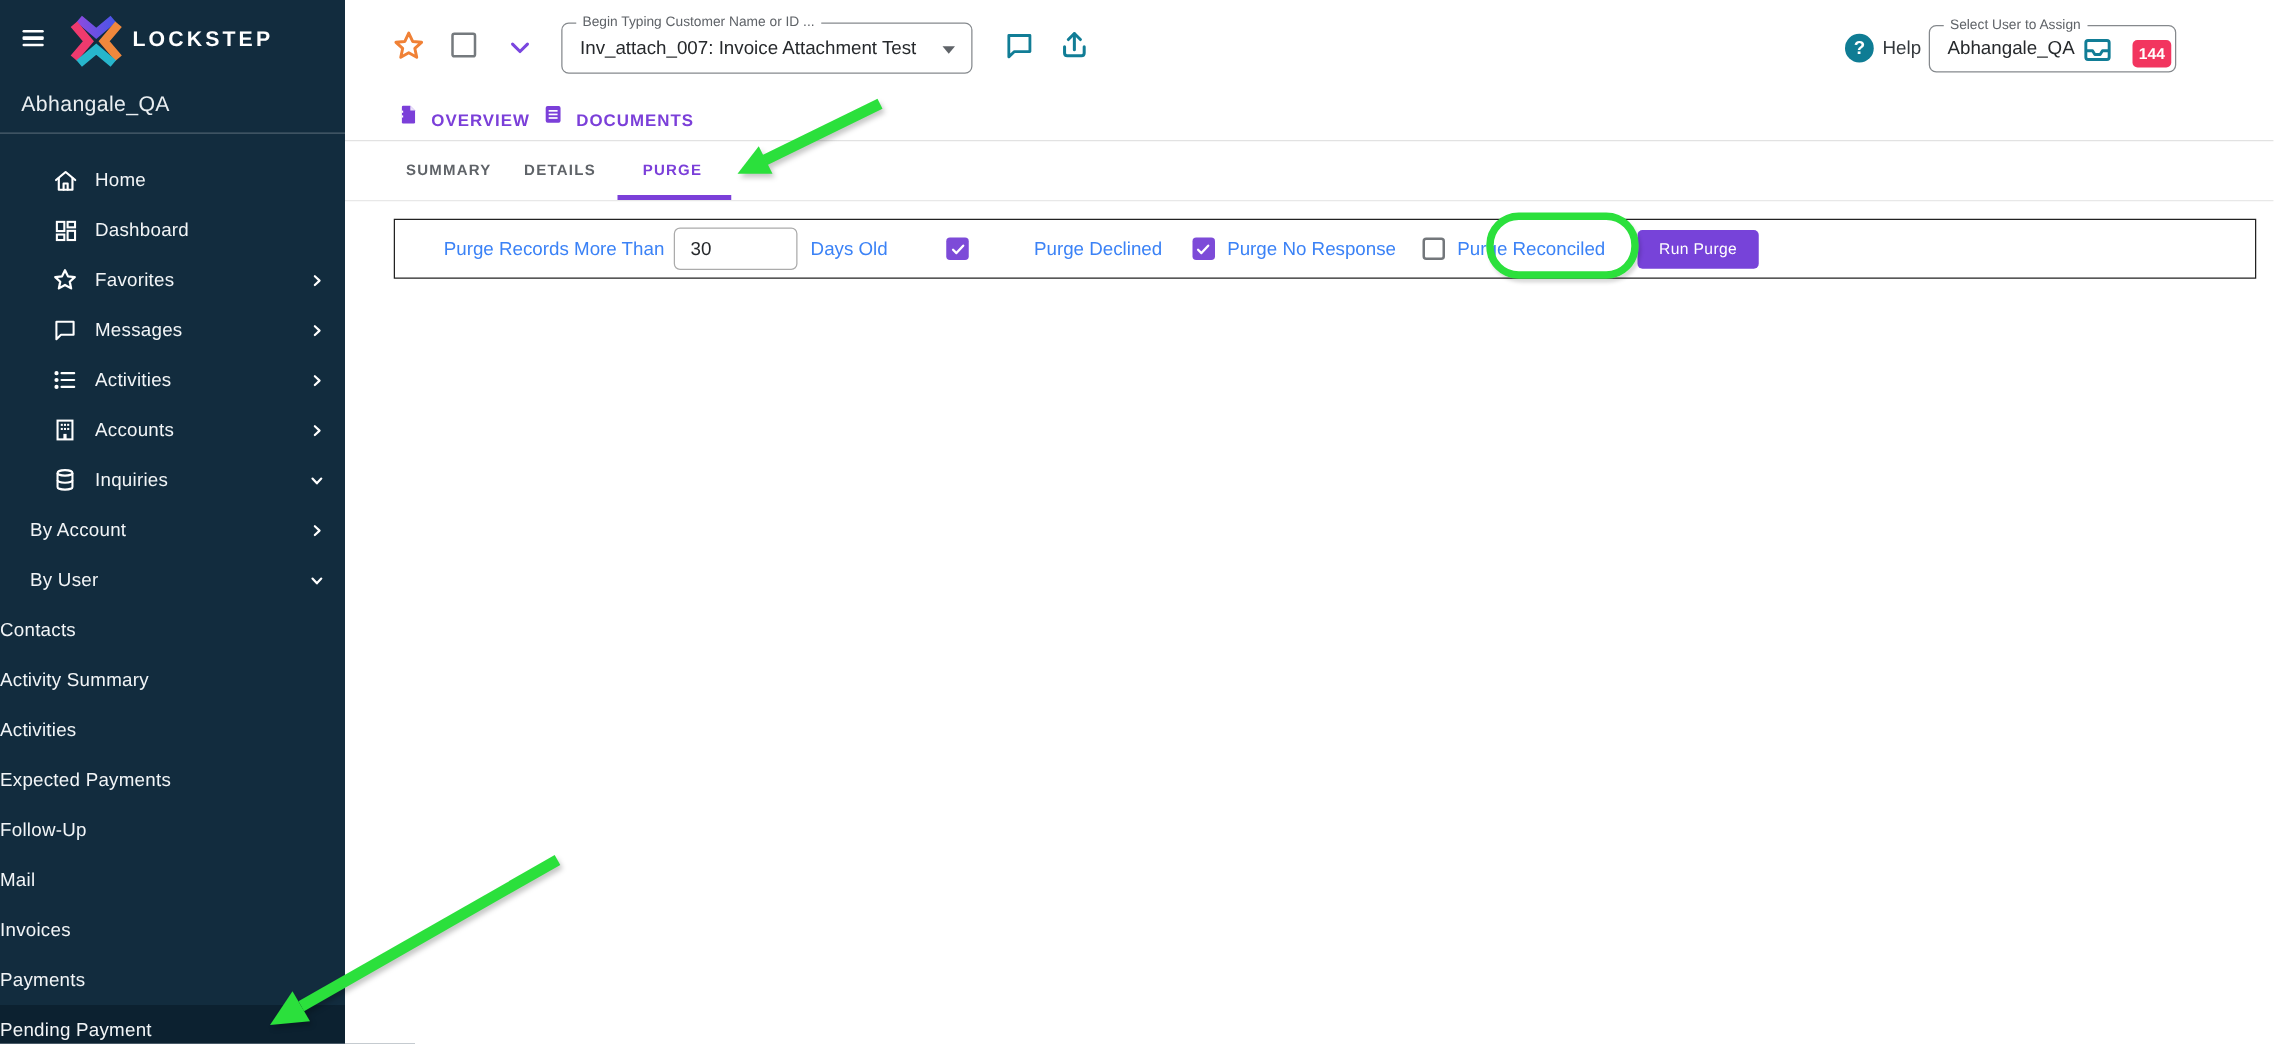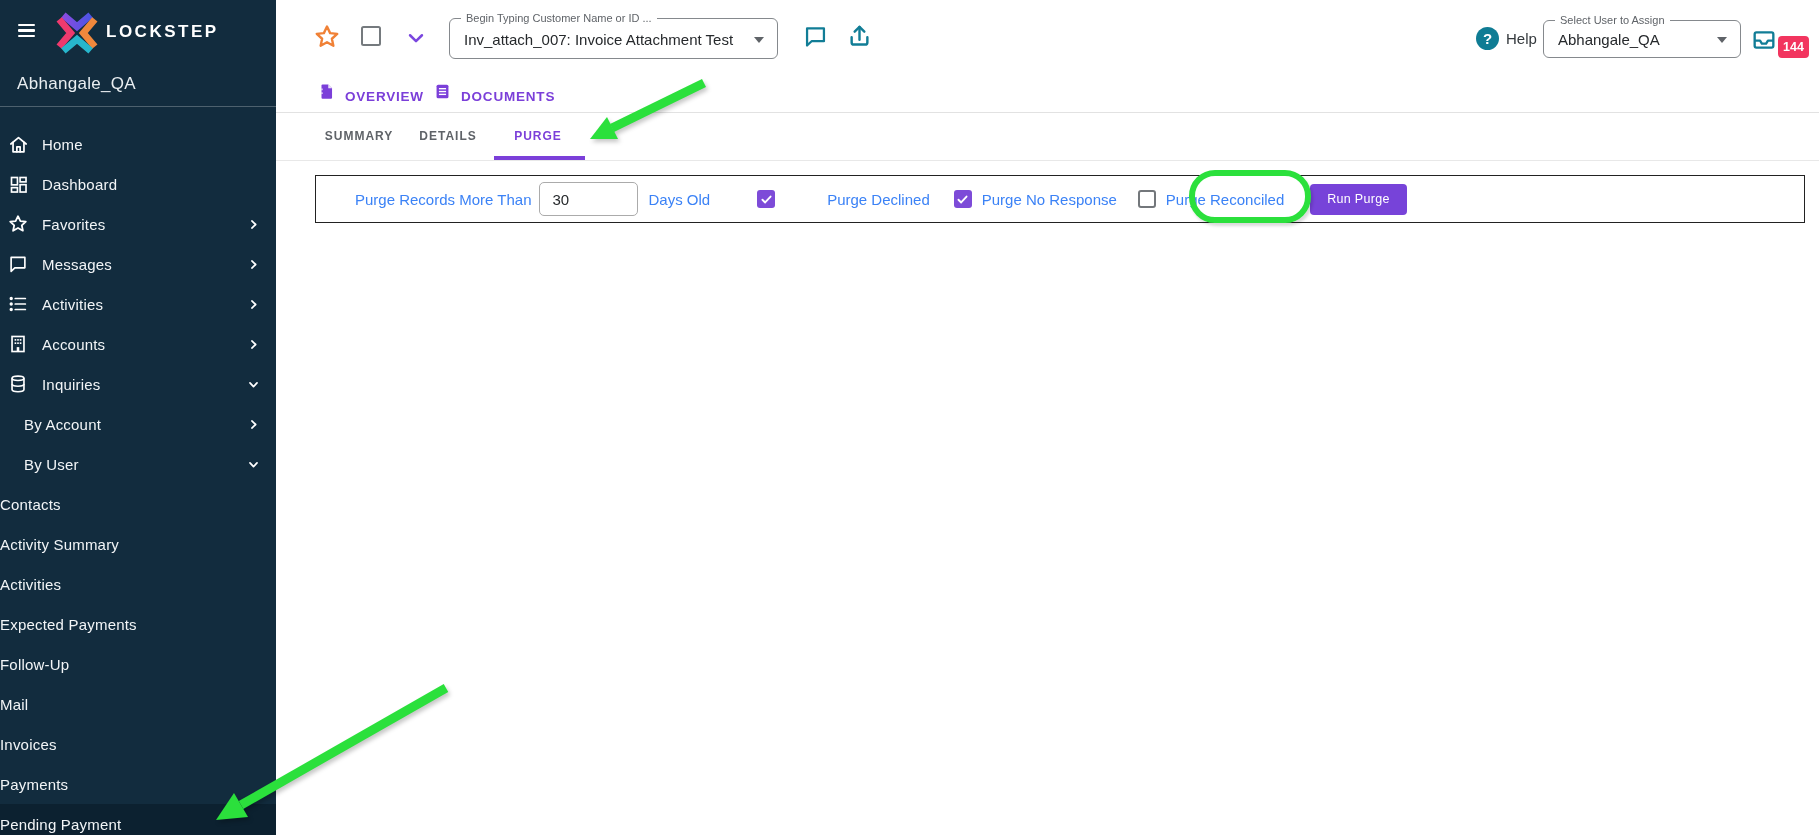--- a/index.html
+++ b/index.html
@@ -10,21 +10,21 @@
   
   .sidebar { position:absolute; left:0; top:0; width:332px; height:835px; background:#122C3E; color:#F2F5F7; }
   .hamburger { position:absolute; left:18px; top:24px; width:17px; height:13px; display:flex; flex-direction:column; justify-content:space-between; cursor:pointer; background:none; border:none; }
   .hamburger span { display:block; width:17px; height:2.2px; background:#fff; border-radius:1px; }
   .logo-x { position:absolute; left:56px; top:12px; }
   .logo-text { position:absolute; left:106px; top:22px; font-size:17px; font-weight:bold; letter-spacing:2.5px; color:#fff; }
   .sidebar-user { position:absolute; left:17px; top:74px; font-size:17px; color:#E9EEF1; letter-spacing:.3px; }
   .sidebar-divider { position:absolute; left:0; top:106px; width:276px; height:1px; background:rgba(255,255,255,.25); }
   .nav { position:absolute; left:0; top:124px; width:276px; }
   .nav-item { display:flex; align-items:center; height:40px; width:276px; cursor:pointer; font-size:15px; font-weight:500; letter-spacing:.2px; color:#F2F5F7; }
-  .nav-item.lvl1 { padding-left:6px; }
+  .nav-item.lvl1 { padding-left:40px; }
   .nav-item.lvl1 .nav-label { margin-left:12px; }
   .nav-item.lvl2 { padding-left:24px; }
   .nav-item.lvl3 { }
   .nav-item.active { background:#0C2130; }
   .nav-icon { width:24px; height:24px; display:flex; align-items:center; justify-content:center; }
   .nav-expand { margin-left:auto; margin-right:16px; display:flex; align-items:center; }
 
   
   .main { position:absolute; left:276px; top:0; width:1543px; height:835px; background:#fff; }
 
@@ -38,21 +38,21 @@
   .field { position:absolute; border:1px solid #85898D; border-radius:6px; background:#fff; cursor:pointer; }
   .field-label { position:absolute; top:-7px; left:11px; background:#fff; padding:0 5px; font-size:11px; color:#5F6368; white-space:nowrap; }
   .field-value { position:absolute; left:14px; top:50%; transform:translateY(-50%); font-size:15px; color:#26292C; white-space:nowrap; }
   .field-arrow { position:absolute; right:13px; top:50%; margin-top:-2px; width:0; height:0; border-left:5px solid transparent; border-right:5px solid transparent; border-top:6px solid #5F6368; }
   .customer-field { left:173px; top:18px; width:329px; height:41px; }
   .assign-field { left:1267px; top:20px; width:198px; height:38px; }
 
   .help-group { position:absolute; left:1200px; top:27px; display:flex; align-items:center; gap:7px; cursor:pointer; }
   .help-circle { width:23px; height:23px; border-radius:50%; background:#0F7C94; color:#fff; font-weight:bold; font-size:15px; display:flex; align-items:center; justify-content:center; }
   .help-text { font-size:15px; color:#33383C; }
-  .inbox-group { position:absolute; left:1474px; top:26px; display:flex; align-items:flex-end; gap:0; cursor:pointer; }
+  .inbox-group { position:absolute; left:1388px; top:26px; display:flex; align-items:center; gap:14px; cursor:pointer; }
   .inbox-badge { min-width:30px; height:22px; background:#F2355F; border-radius:4px; color:#fff; font-size:12.5px; font-weight:bold; display:flex; align-items:center; justify-content:center; padding:0 5px; }
 
   .ptab { position:absolute; top:82px; display:flex; align-items:flex-end; gap:9px; cursor:pointer; color:#7B3FD9; font-size:13.5px; font-weight:bold; letter-spacing:.8px; }
   .ptab-overview { left:41px; }
   .ptab-documents { left:157px; }
   .divider1 { position:absolute; left:0; top:112px; width:1543px; height:1px; background:#E2E2E2; }
 
   .subtab { position:absolute; top:129px; transform:translateX(-50%); font-size:12px; font-weight:bold; letter-spacing:1px; color:#5F6368; cursor:pointer; }
   .subtab.active { color:#7B3FD9; }
   .subtab-summary { left:83px; }

